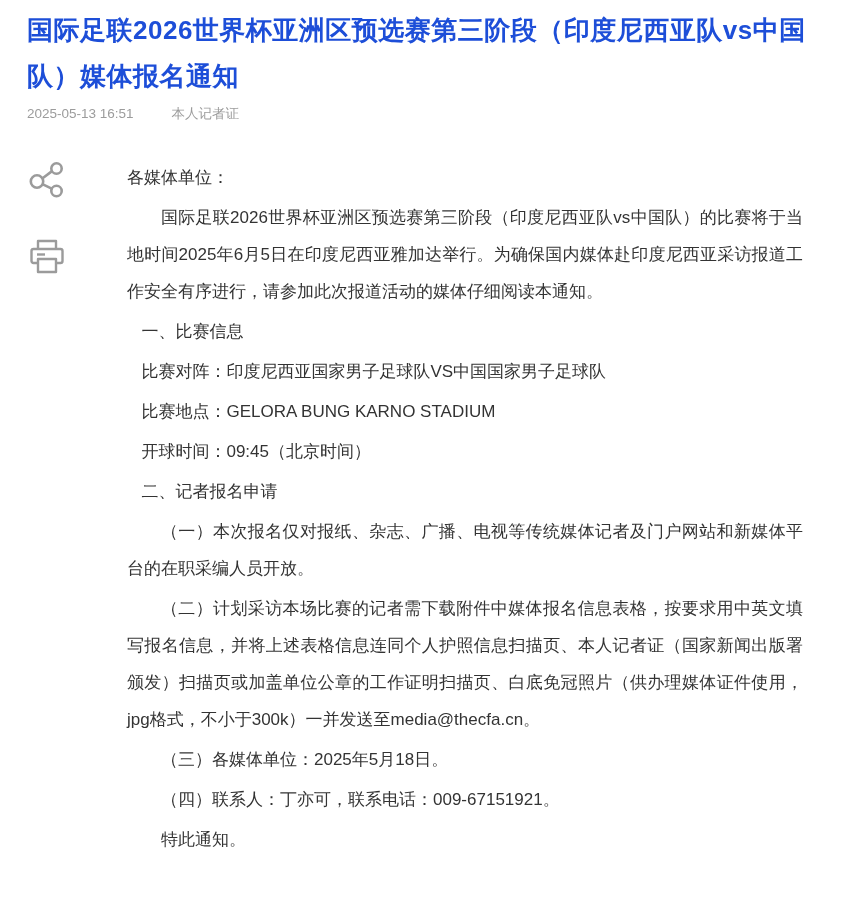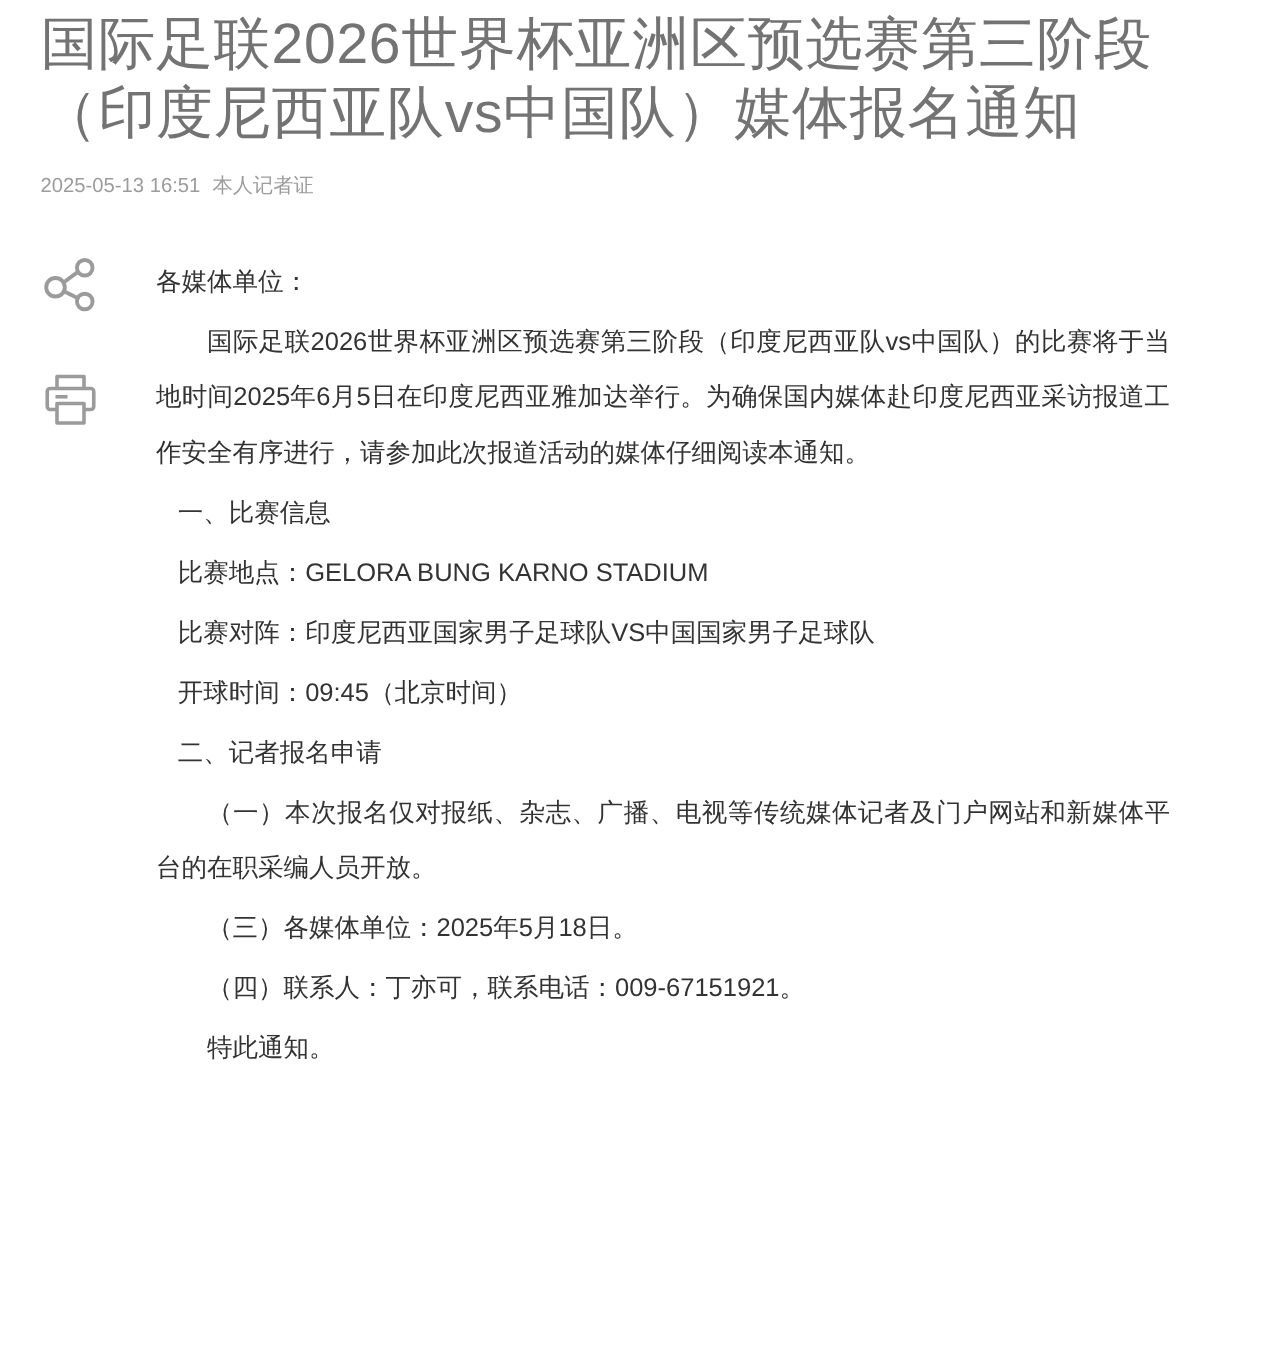--- a/index.html
+++ b/index.html
@@ -6,32 +6,32 @@
   html, body { background: #ffffff; }
   body {
     width: 857px; height: 899px;
     font-family: "Liberation Sans", sans-serif;
     overflow: hidden;
     position: relative;
   }
   .page { padding: 7px 25px 0 27px; }
 
   .article-title {
-    font-size: 38px;
+    font-size: 26px;
     line-height: 46px;
-    font-weight: 400;
-    color: #737373;
+    font-weight: 700;
+    color: #1d4ed8;
     letter-spacing: 0.5px;
   }
 
   .meta-row {
-    margin-top: 16px;
+    margin-top: 6px;
     display: flex;
     align-items: baseline;
-    gap: 8px;
+    gap: 38px;
     font-size: 13.5px;
     line-height: 18px;
     color: #9c9c9c;
   }
 
   .content { position: relative; margin-top: 36px; }
 
   .icon-rail {
     position: absolute;
     left: 1px; top: 2px;
@@ -43,21 +43,21 @@
   .icon-btn {
     width: 38px; height: 38px;
     background: none; border: none;
     padding: 0;
     cursor: pointer;
     display: block;
   }
   .icon-btn svg { display: block; }
 
   .body-col {
-    margin-left: 77px;
+    margin-left: 100px;
     width: 676px;
     font-size: 17px;
     line-height: 37px;
     color: #333333;
     text-align: justify;
   }
   .body-col p { margin-bottom: 3px; }
   .body-col p.indent { text-indent: 2em; }
   .body-col p.sub { text-indent: 0.85em; }
 </style>
@@ -96,24 +96,25 @@
             <rect x="10" y="21" width="18" height="13" fill="#ffffff"></rect>
           </svg>
         </span>
       </button>
     </div>
 
     <div class="body-col">
       <p class="plain">各媒体单位：</p>
       <p class="indent">国际足联2026世界杯亚洲区预选赛第三阶段（印度尼西亚队vs中国队）的比赛将于当地时间2025年6月5日在印度尼西亚雅加达举行。为确保国内媒体赴印度尼西亚采访报道工作安全有序进行，请参加此次报道活动的媒体仔细阅读本通知。</p>
       <p class="sub">一、比赛信息</p>
+      <p class="sub">比赛对阵：印度尼西亚国家男子足球队VS中国国家男子足球队</p>
       <p class="sub">比赛地点：GELORA BUNG KARNO STADIUM</p>
-      <p class="sub">比赛对阵：印度尼西亚国家男子足球队VS中国国家男子足球队</p>
       <p class="sub">开球时间：09:45（北京时间）</p>
       <p class="sub">二、记者报名申请</p>
       <p class="indent">（一）本次报名仅对报纸、杂志、广播、电视等传统媒体记者及门户网站和新媒体平台的在职采编人员开放。</p>
+      <p class="indent">（二）计划采访本场比赛的记者需下载附件中媒体报名信息表格，按要求用中英文填写报名信息，并将上述表格信息连同个人护照信息扫描页、本人记者证（国家新闻出版署颁发）扫描页或加盖单位公章的工作证明扫描页、白底免冠照片（供办理媒体证件使用，jpg格式，不小于300k）一并发送至media@thecfa.cn。</p>
       <p class="indent">（三）各媒体单位：2025年5月18日。</p>
       <p class="indent">（四）联系人：丁亦可，联系电话：009-67151921。</p>
       <p class="indent">特此通知。</p>
     </div>
 
   </div>
 </div>
 
 </body></html>

